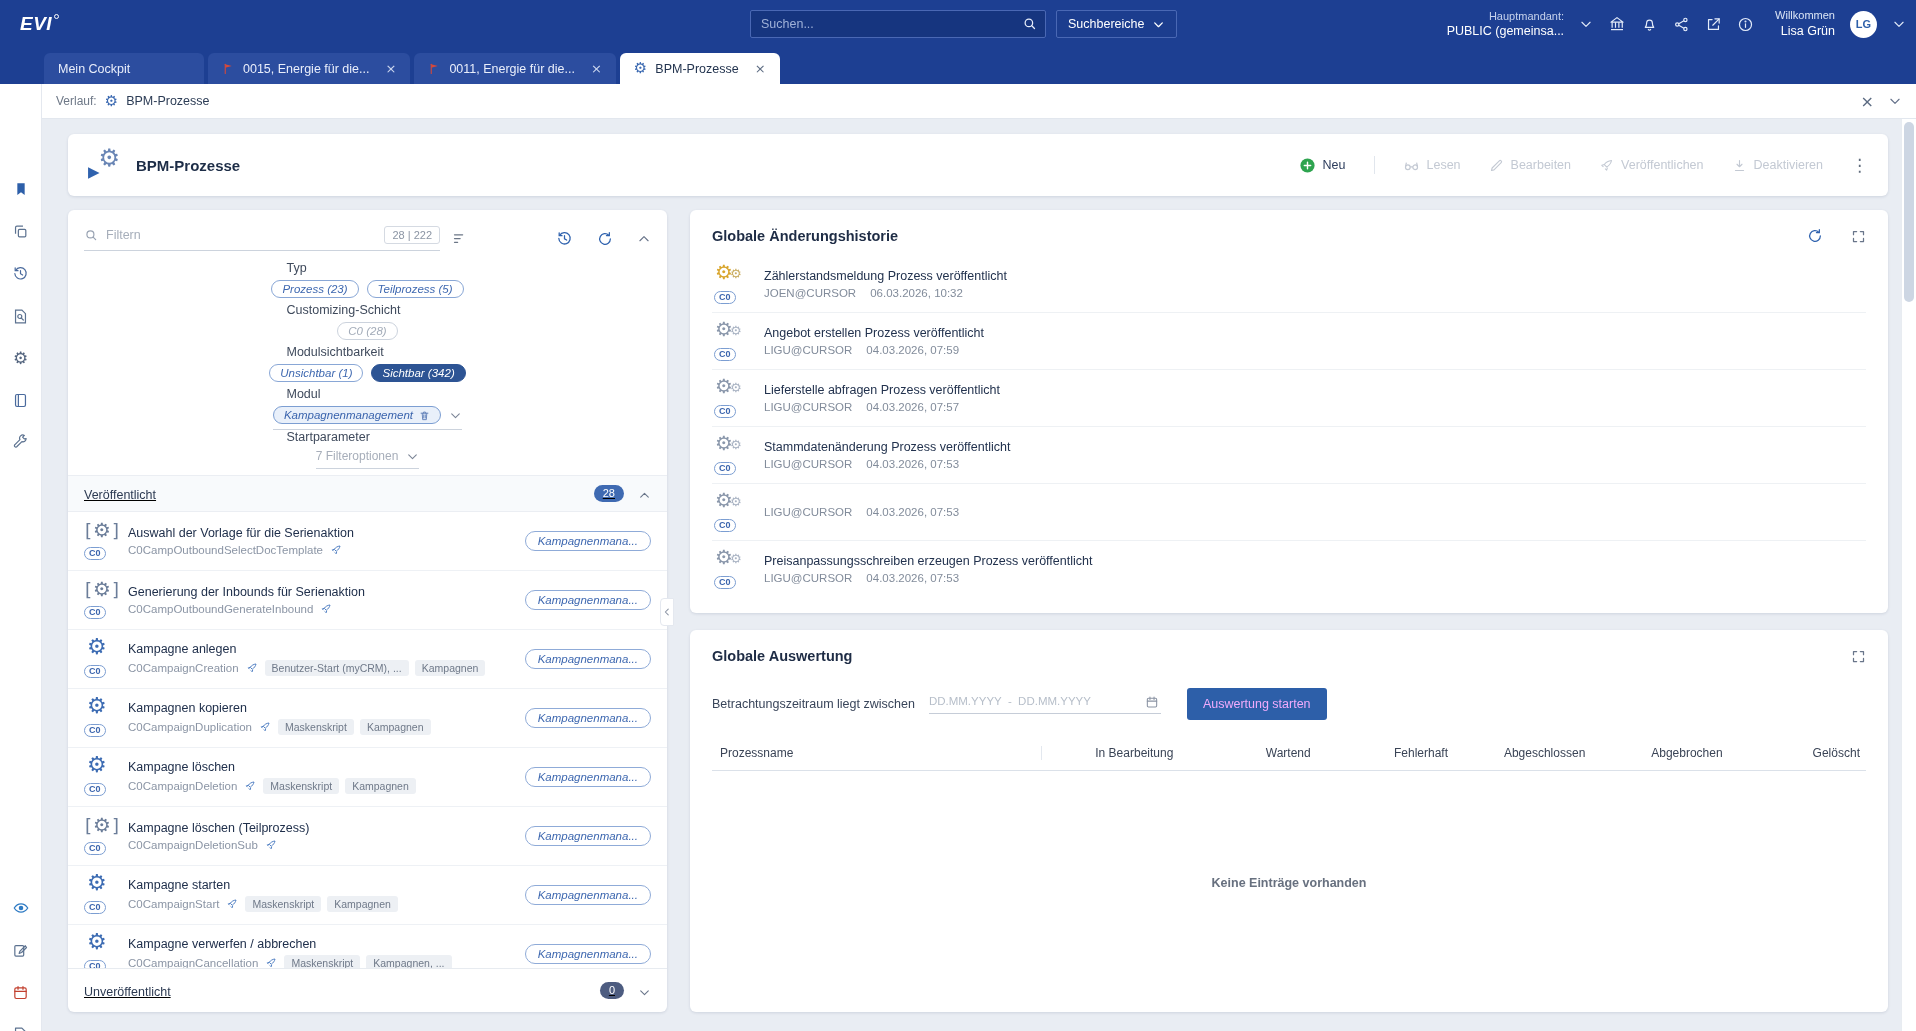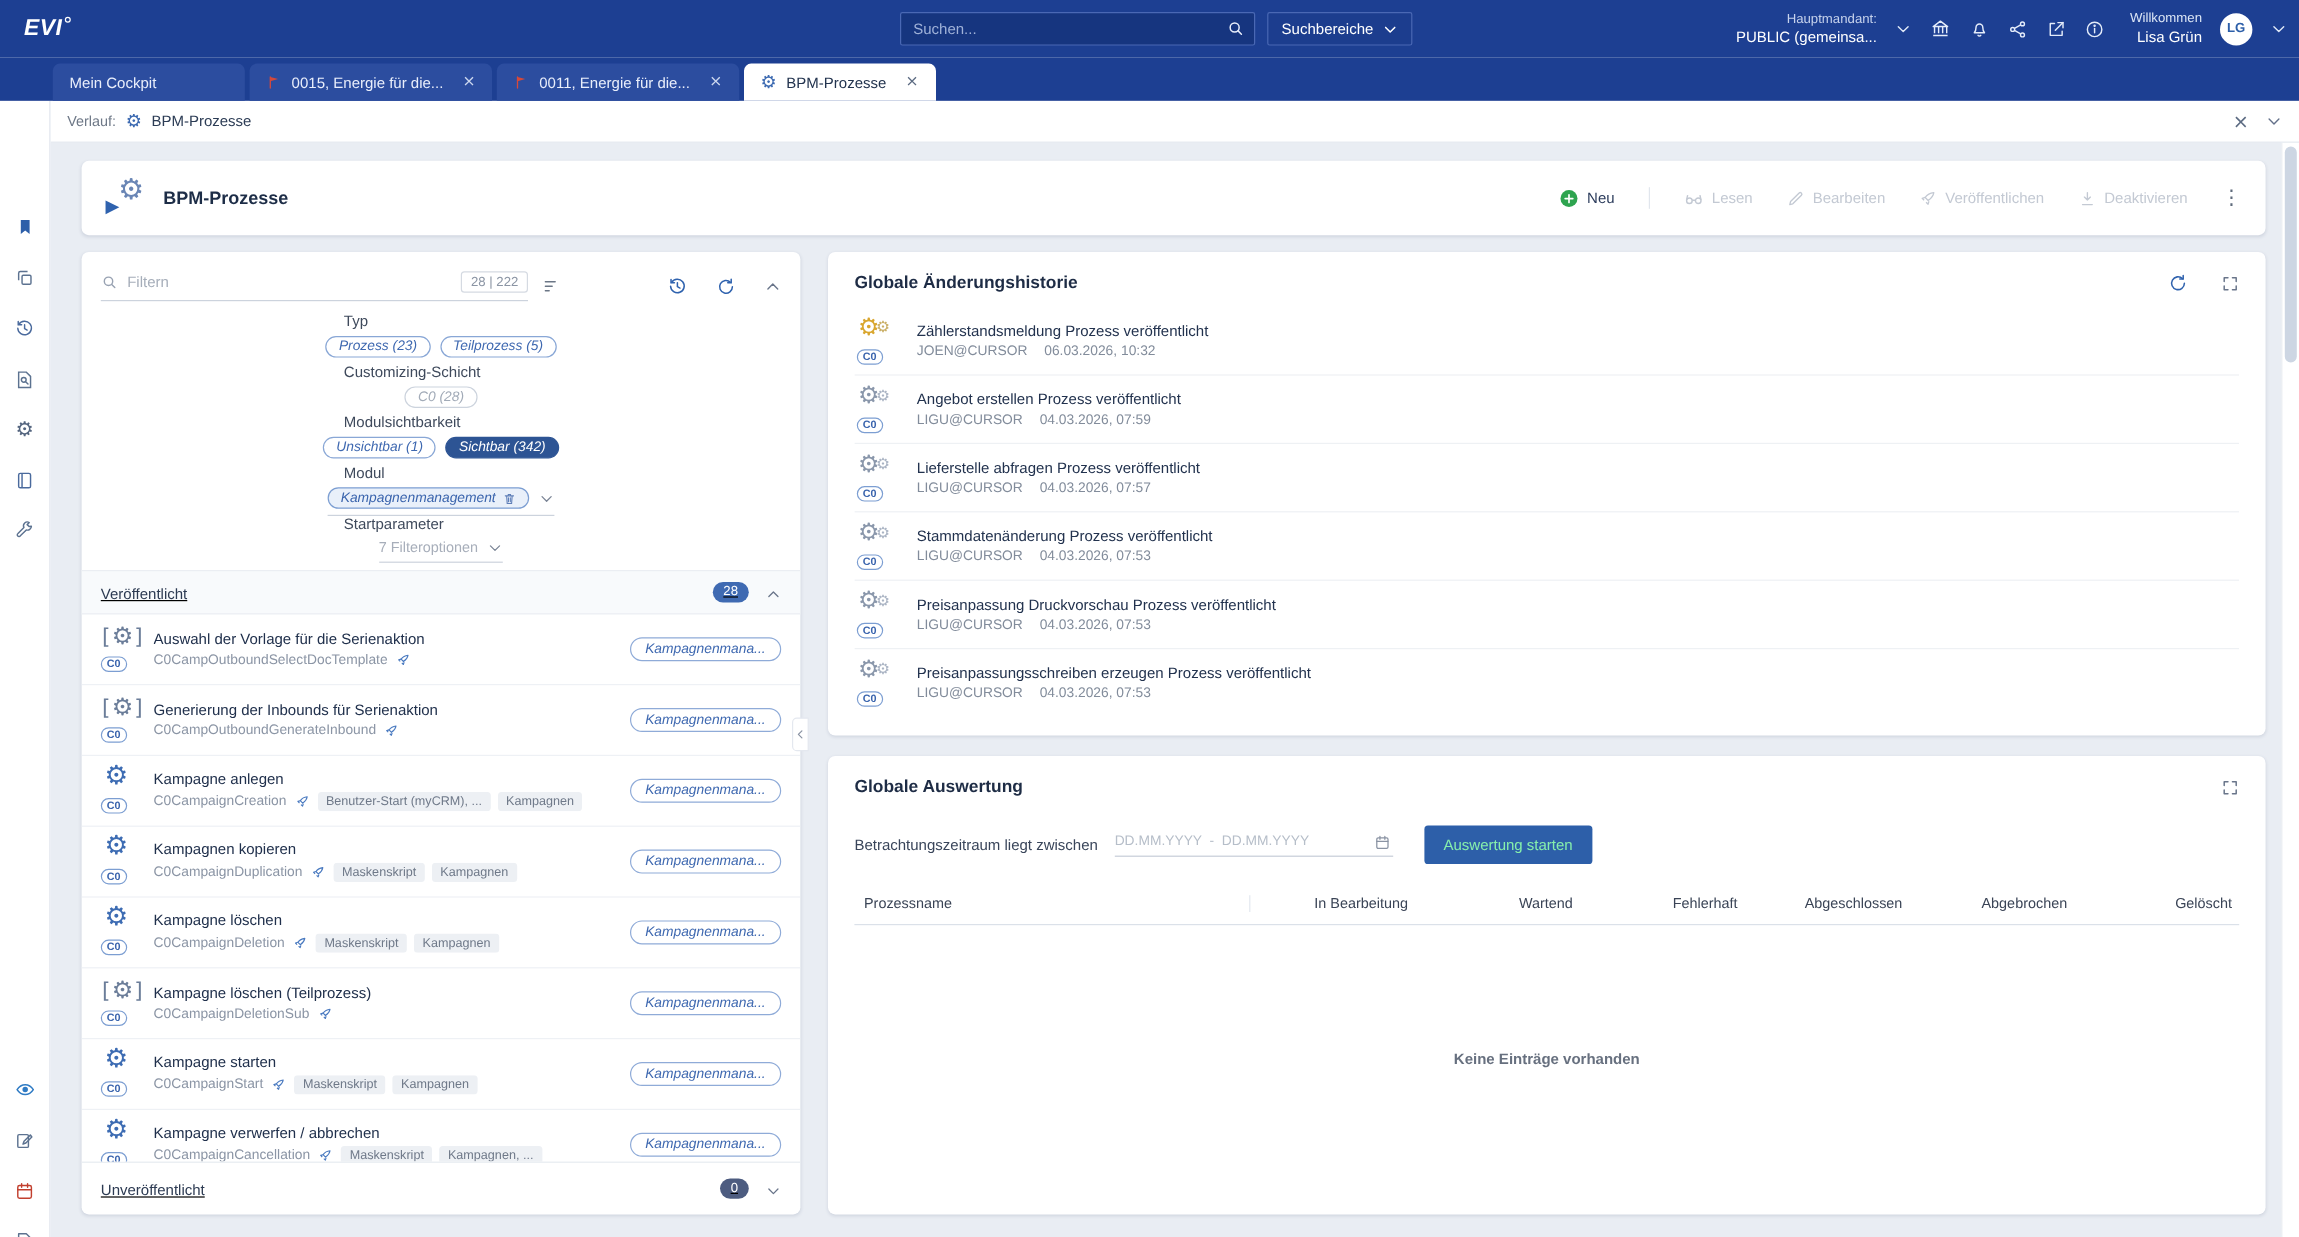--- a/index.html
+++ b/index.html
@@ -136,21 +136,21 @@
   .hist-title { font-size:12.5px; color:#22324e; margin-bottom:4px; }
   .hist-meta { font-size:11.5px; color:#828c9b; display:flex; gap:14px; }
 
   .eval-panel { left:690px; top:630px; width:1198px; height:382px; padding:18px 22px; display:flex; flex-direction:column; }
   .eval-controls { display:flex; align-items:center; margin-top:24px; gap:14px; }
   .eval-label { font-size:12.5px; color:#39455a; }
   .date-wrap { position:relative; border-bottom:1px solid #c6cdd8; width:232px; display:flex; align-items:center; padding-bottom:6px; }
   .date-input { border:none; outline:none; width:100%; font-size:11.5px; color:#556074; font-family:inherit; padding-right:22px; }
   .date-input::placeholder { color:#b6bec9; }
   .date-cal { position:absolute; right:2px; top:0; color:#8a93a3; cursor:pointer; }
-  .start-btn { background:#2d5fa9; color:#86efac; border:none; border-radius:3px; font-size:12.5px; font-family:inherit; padding:9px 16px; margin-left:12px; cursor:pointer; }
+  .start-btn { background:#2d5fa9; color:#f0abfc; border:none; border-radius:3px; font-size:12.5px; font-family:inherit; padding:9px 16px; margin-left:12px; cursor:pointer; }
   .eval-table { margin-top:26px; flex:1; display:flex; flex-direction:column; min-height:0; }
   .t-head { display:flex; border-bottom:1px solid #dbe1e9; padding-bottom:10px; }
   .th { flex:1; font-size:12px; font-weight:400; color:#3a4456; text-align:right; padding:0 6px; cursor:pointer; }
   .th.first { flex:0 0 330px; text-align:left; border-right:1px solid #e3e8ef; padding-left:8px; }
   .t-empty { flex:1; display:flex; align-items:center; justify-content:center; font-size:12.5px; font-weight:700; color:#67707f; }
 
   
   .vscroll { position:absolute; right:0; top:119px; bottom:0; width:15px; background:#fff; border-left:1px solid #e8ecf1; z-index:22; }
   .vthumb { position:absolute; top:3px; left:2px; right:2px; height:180px; background:#cdd6e3; border-radius:6px; }
 
@@ -776,21 +776,20 @@
     </span>
   </div>
 
   <div class="hist-row">
     <span class="hist-ico">
       <span class="hg1 g">⚙</span>
       <span class="hg2 g">⚙</span>
       <span class="layer-pill">C0</span>
     </span>
     <span class="hist-main">
-      <div class="hist-title">Preisanpassung Druckvorschau Prozess veröffentlicht</div>
       <div class="hist-meta">
         <span>LIGU@CURSOR</span>
         <span>04.03.2026, 07:53</span>
       </div>
     </span>
   </div>
 
   <div class="hist-row">
     <span class="hist-ico">
       <span class="hg1 g">⚙</span>

